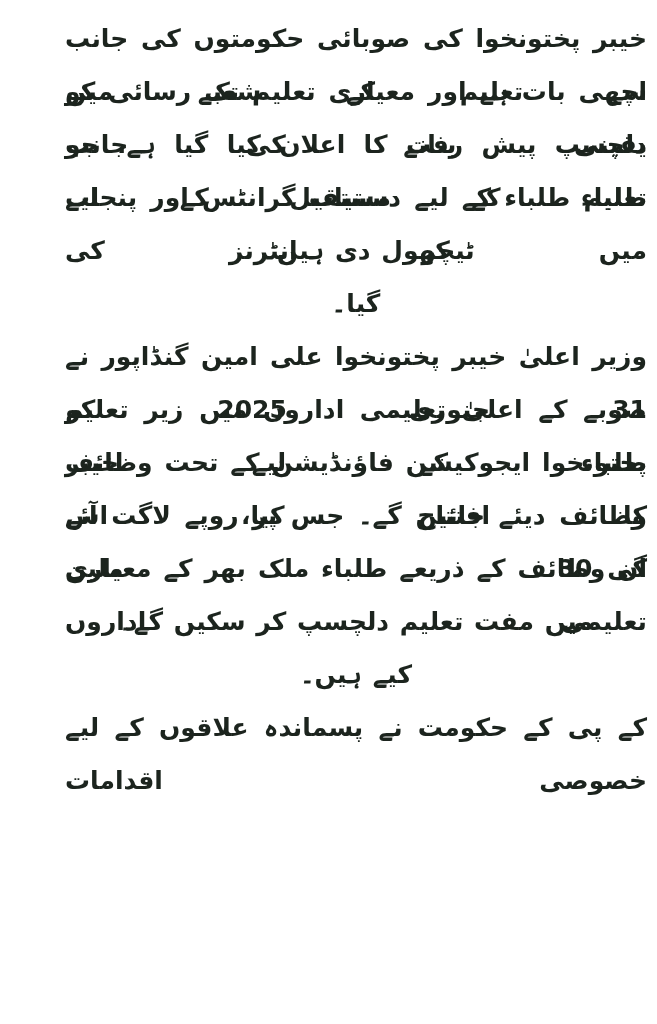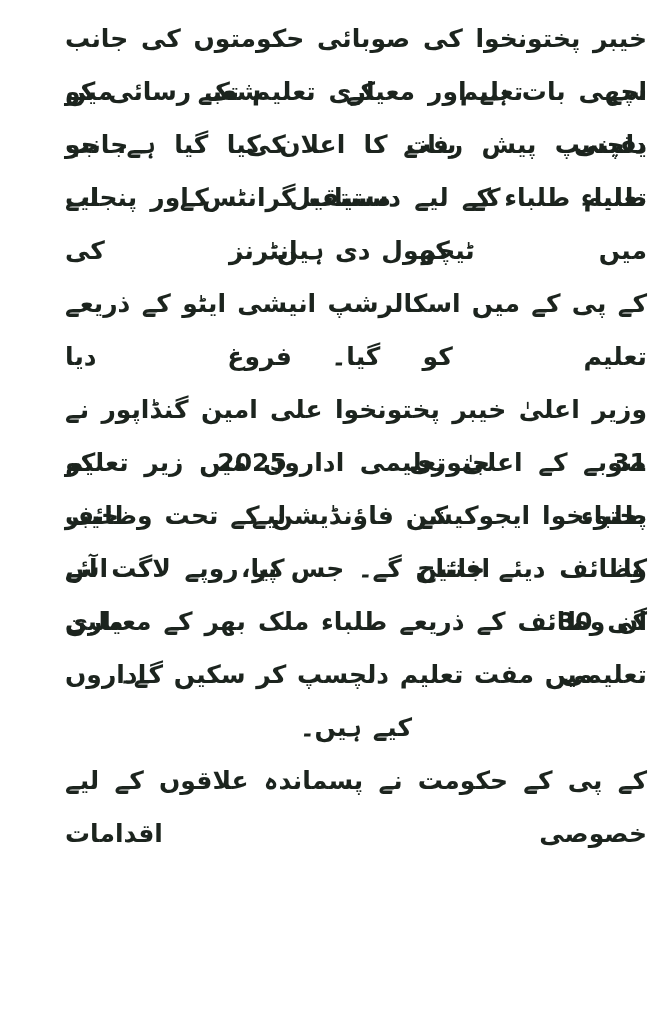--- a/index.html
+++ b/index.html
@@ -41,21 +41,20 @@
 </style>
 </head>
 <body>
 
 <div class="page">
   <div class="line justify">خیبر پختونخوا کی صوبائی حکومتوں کی جانب سے تعلیم کے شعبے میں</div>
   <div class="line justify">اچھی بات ہے اور معیاری تعلیم تک رسائی کو یقینی بنانے کی جانب</div>
   <div class="line justify">دلچسپ پیش رفت کا اعلان کیا گیا ہے، جو طلباء کے مستقبل کے لیے</div>
   <div class="line justify">تعلیم طلباء کے لیے دستیاب گرانٹس اور پنجاب میں ٹیچر انٹرنز کی</div>
   <div class="line center">کھول دی ہیں۔</div>
-  <div class="line justify">کے پی کے میں اسکالرشپ انیشی ایٹو کے ذریعے تعلیم کو فروغ دیا</div>
   <div class="line center">گیا۔</div>
   <div class="line justify">وزیر اعلیٰ خیبر پختونخوا علی امین گنڈاپور نے 31 جنوری 2025 کو</div>
   <div class="line justify">صوبے کے اعلیٰ تعلیمی اداروں میں زیر تعلیم طلباء کے لیے خیبر</div>
   <div class="line justify">پختونخوا ایجوکیشن فاؤنڈیشن کے تحت وظائف کا افتتاح کیا، اس</div>
   <div class="line justify">وظائف دیئے جائیں گے۔ جس پر روپے لاگت آئے گی۔30 ملین</div>
   <div class="line justify">ان وظائف کے ذریعے طلباء ملک بھر کے معیاری تعلیمی اداروں</div>
   <div class="line center">میں مفت تعلیم دلچسپ کر سکیں گے۔</div>
   <div class="line center">کیے ہیں۔</div>
   <div class="line justify">کے پی کے حکومت نے پسماندہ علاقوں کے لیے خصوصی اقدامات</div>
 </div>

